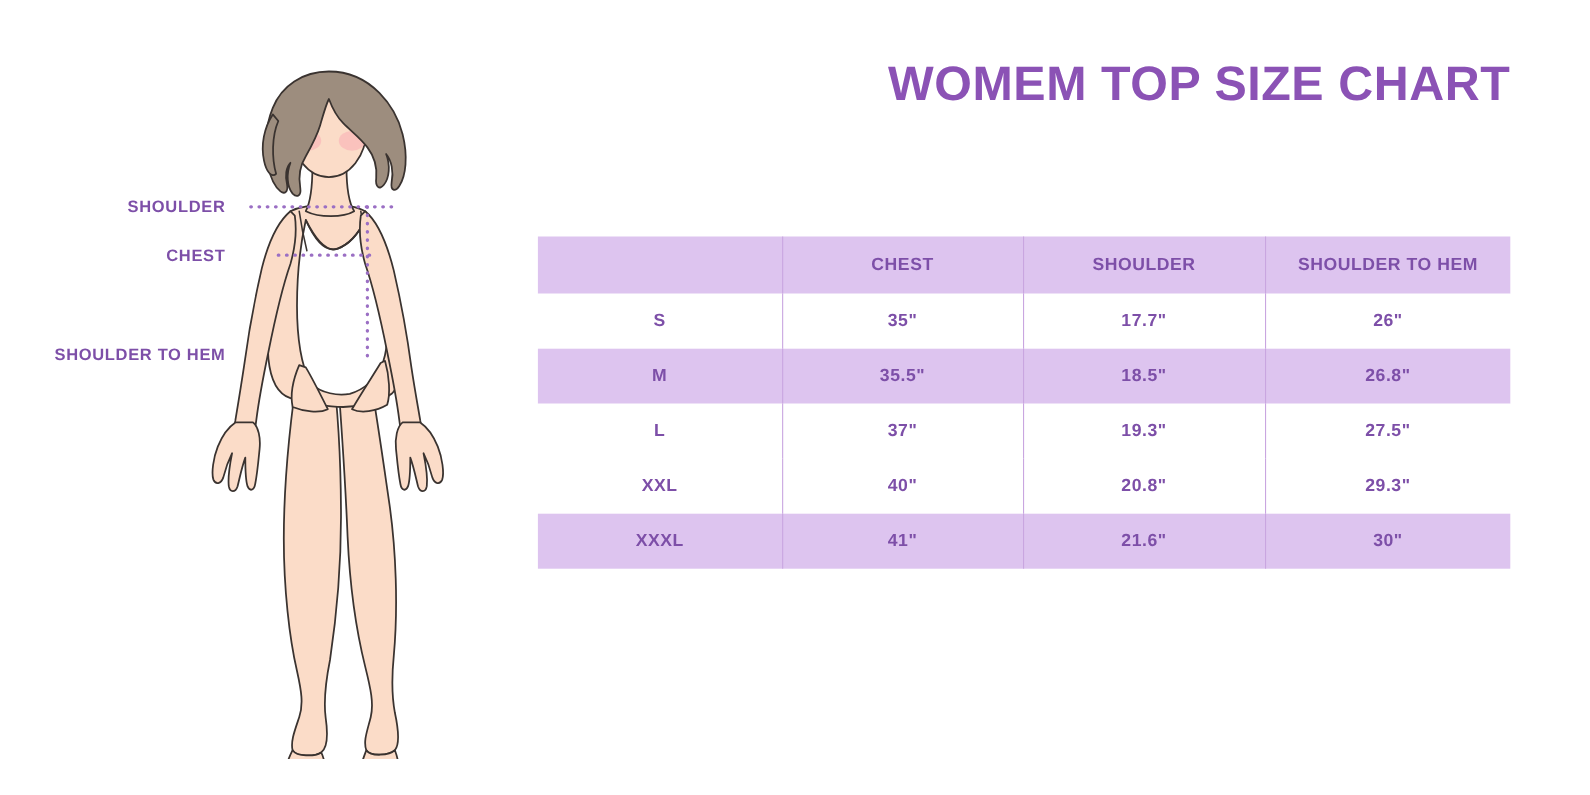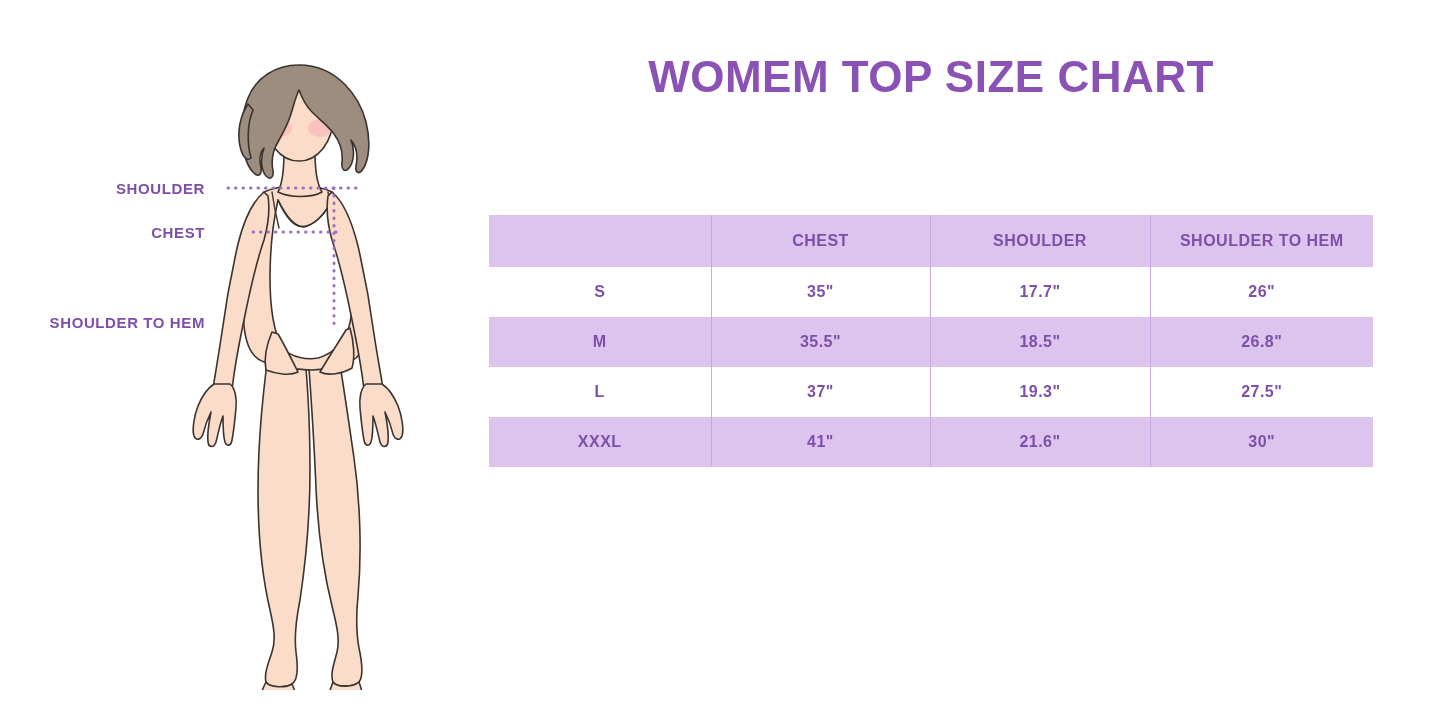--- a/index.html
+++ b/index.html
@@ -15,21 +15,21 @@
     font-family: "Liberation Sans", sans-serif;
     -webkit-font-smoothing: antialiased;
   }
 
   
   #chart-title {
     position: absolute;
     left: 489px;
     top: 52px;
     width: 884px;
-    text-align: center;
+    text-align: right;
     font-size: 44px;
     font-weight: 700;
     letter-spacing: 0.5px;
     color: #8b52b5;
     font-family: "Liberation Sans", sans-serif;
     white-space: nowrap;
   }
 
   
   #figure-illustration {
@@ -226,20 +226,26 @@
         <td>35.5"</td>
         <td>18.5"</td>
         <td>26.8"</td>
       </tr>
       <tr class="row-plain">
         <td>L</td>
         <td>37"</td>
         <td>19.3"</td>
         <td>27.5"</td>
       </tr>
+      <tr class="row-plain">
+        <td>XXL</td>
+        <td>40"</td>
+        <td>20.8"</td>
+        <td>29.3"</td>
+      </tr>
       <tr class="row-shade">
         <td>XXXL</td>
         <td>41"</td>
         <td>21.6"</td>
         <td>30"</td>
       </tr>
     </tbody>
   </table>
 </div>
 

